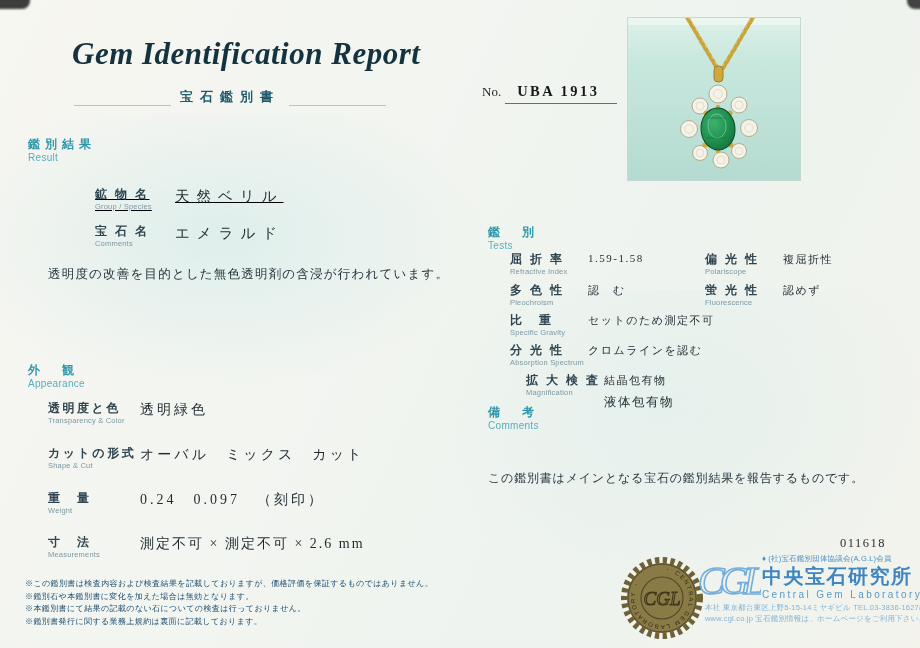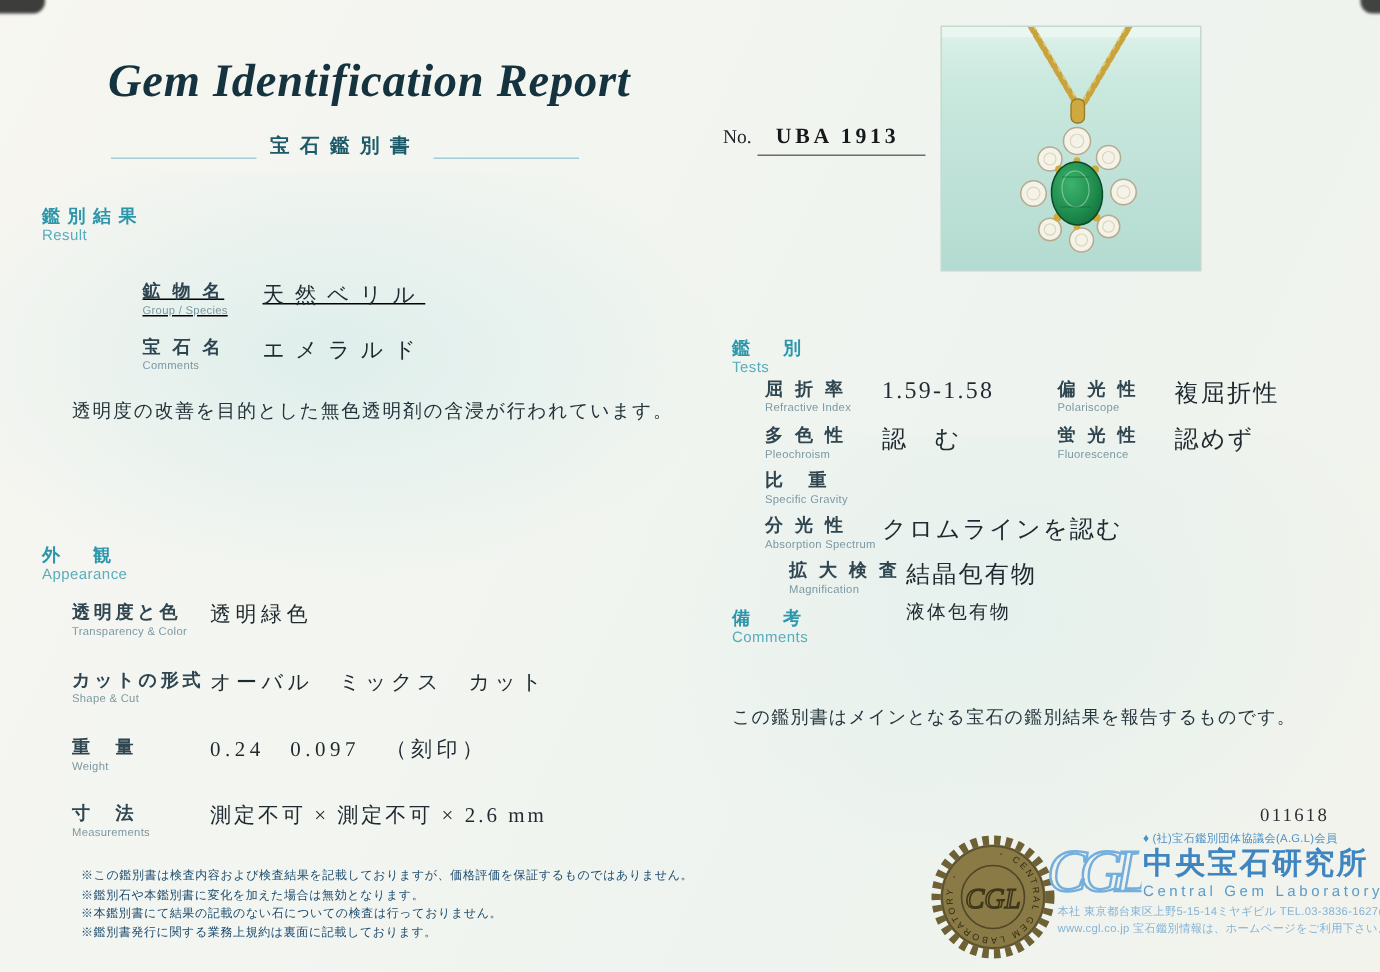--- a/index.html
+++ b/index.html
@@ -43,33 +43,33 @@
   
   .row{position:absolute;display:flex;align-items:flex-start;white-space:nowrap;}
   .lbl{flex:none;line-height:1.05;}
   .w80{width:80px;} .w92{width:92px;} .w78{width:78px;}
   .jp{font-family:"Liberation Serif",serif;font-size:12px;font-weight:600;color:#2f4550;
     letter-spacing:2.5px;white-space:nowrap;}
   .en{font-size:7.5px;color:#7b98a2;letter-spacing:.2px;margin-top:2px;white-space:nowrap;}
   .val{font-family:"Liberation Serif",serif;font-size:14px;color:#1f2a30;
     letter-spacing:3px;margin-top:-1px;white-space:nowrap;}
   .val-wide{letter-spacing:7px;font-size:14.5px;}
-  .val-sm{font-size:16px;letter-spacing:1.5px;}
+  .val-sm{font-size:11px;letter-spacing:1.5px;}
   .val2{font-family:"Liberation Serif",serif;font-size:12.5px;color:#1f2a30;
     letter-spacing:1.5px;margin-top:6px;}
 
   .note{left:48px;top:266px;font-family:"Liberation Serif",serif;font-size:12.5px;
     color:#23333a;letter-spacing:1.2px;white-space:nowrap;}
   .statement{left:488px;top:470px;font-family:"Liberation Serif",serif;font-size:12px;
     color:#26363e;letter-spacing:.8px;white-space:nowrap;}
   .serial{left:840px;top:536px;font-family:"Liberation Serif",serif;font-size:12.5px;
     color:#2f2f33;letter-spacing:1.5px;}
 
   
-  .footnotes{left:25px;top:578px;width:440px;margin-left:29px;}
+  .footnotes{left:25px;top:578px;width:440px;}
   .fnote{font-size:8px;line-height:12.5px;color:#1b4a6e;letter-spacing:.4px;white-space:nowrap;}
 
   
   .seal{left:619px;top:555px;width:86px;height:86px;}
   .cgl-logo{left:697px;top:557px;width:64px;height:46px;}
   .lab-block{left:762px;top:555px;width:156px;line-height:1.1;}
   .agl-line{display:flex;align-items:center;gap:2px;font-size:7.5px;color:#4a90c4;
     letter-spacing:.2px;white-space:nowrap;}
   .agl-icon{font-size:8px;color:#4a90c4;}
   .lab-jp{font-size:20px;font-weight:600;color:#3f86c0;letter-spacing:1.5px;
@@ -242,20 +242,21 @@
       <div class="jp">多 色 性</div>
       <div class="en">Pleochroism</div>
     </div>
     <div class="val val-sm">認　む</div>
   </div>
   <div class="row" style="left:510px;top:314px;">
     <div class="lbl w78">
       <div class="jp">比　重</div>
       <div class="en">Specific Gravity</div>
     </div>
+    <div class="val val-sm">セットのため測定不可</div>
   </div>
   <div class="row" style="left:510px;top:344px;">
     <div class="lbl w78">
       <div class="jp">分 光 性</div>
       <div class="en">Absorption Spectrum</div>
     </div>
     <div class="val val-sm">クロムラインを認む</div>
   </div>
   <div class="row" style="left:510px;top:374px;margin-left:16px;">
     <div class="lbl w78">

